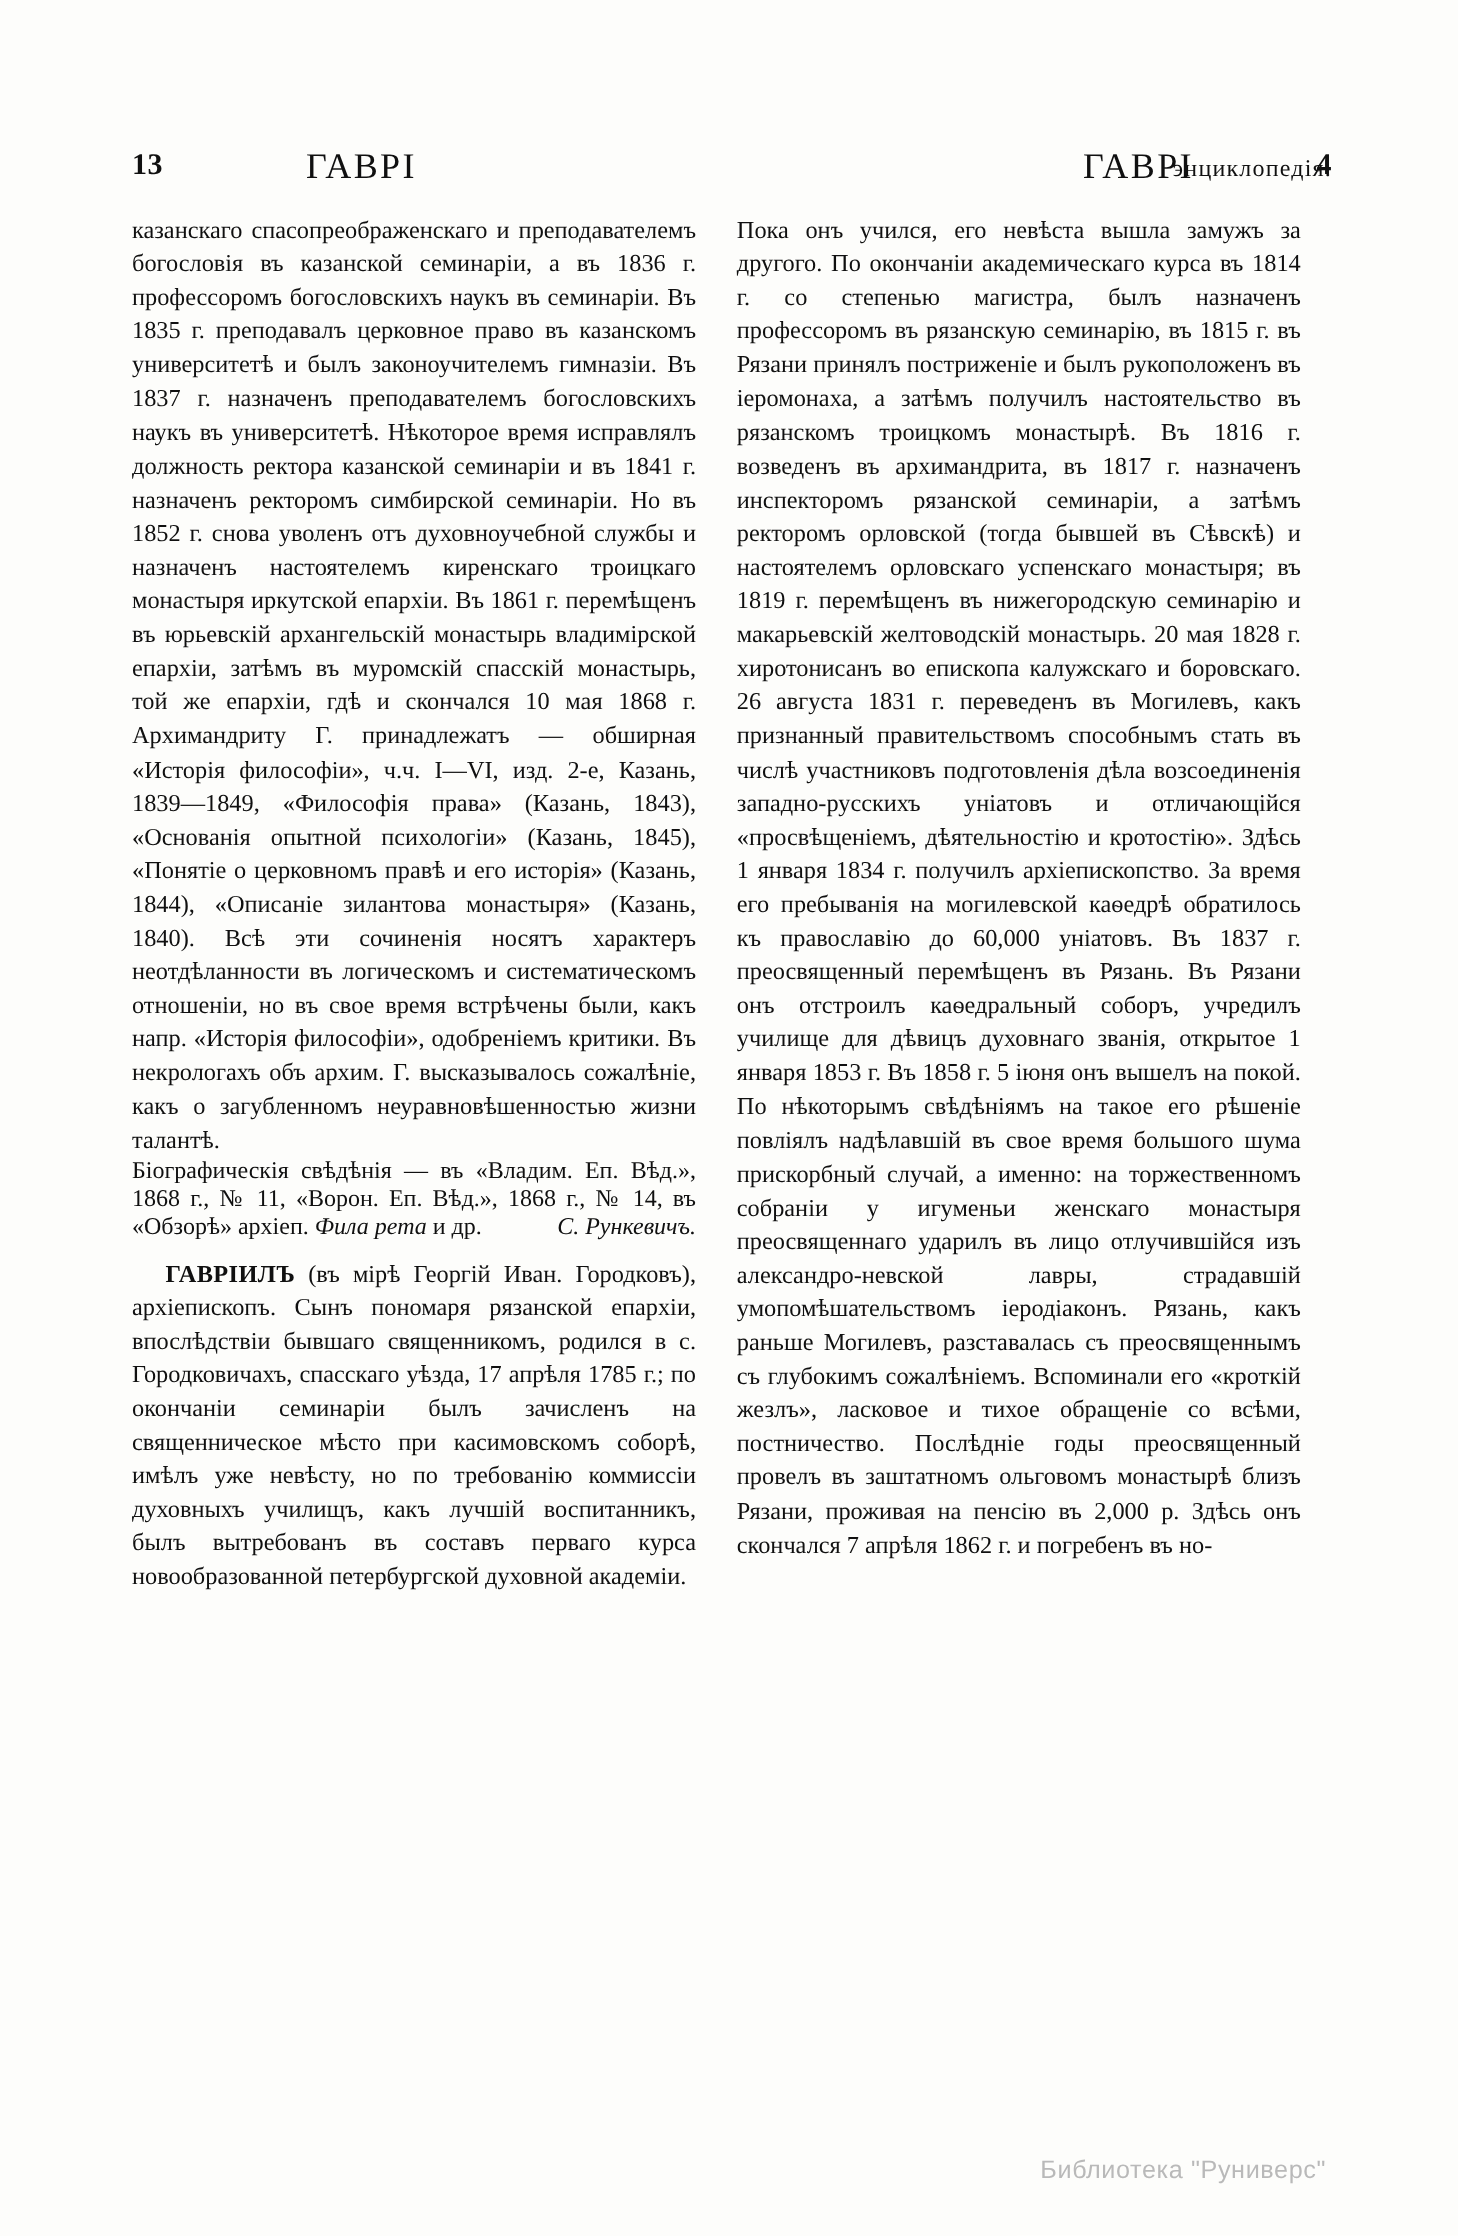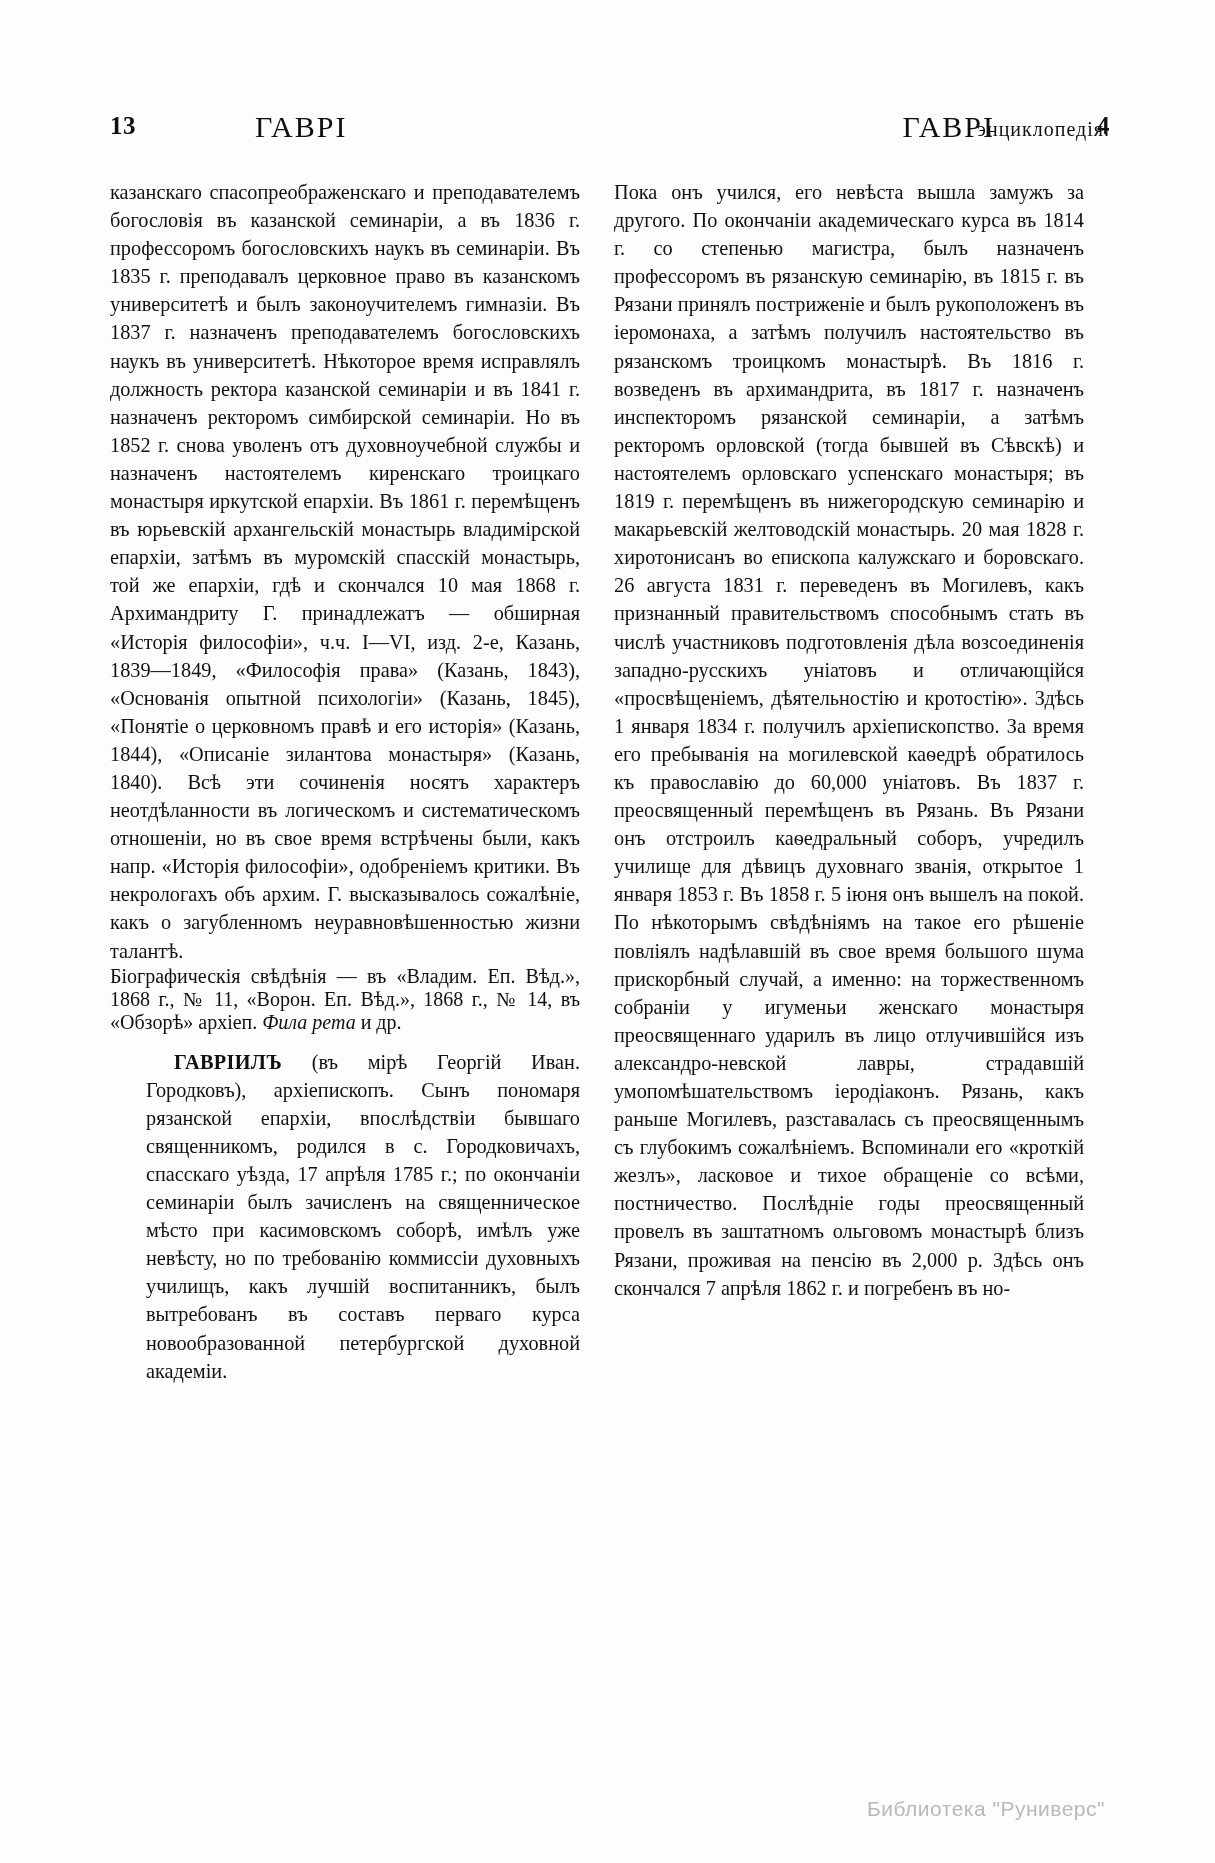--- a/index.html
+++ b/index.html
@@ -19,21 +19,21 @@
     position: absolute;
     left: 0; top: 0;
     width: 1215px;
     height: 1863px;
     background: #fdfdfb;
   }
   
   .running-head {
     position: absolute;
     left: 110px;
-    top: 112px;
+    top: 124px;
     width: 1000px;
     height: 40px;
   }
   .rh-folio-left {
     position: absolute;
     left: 0; top: 0;
     font-size: 25px;
     font-weight: bold;
     letter-spacing: 0.5px;
   }
@@ -81,21 +81,21 @@
     text-align: justify;
     text-justify: inter-word;
     hyphens: manual;
   }
   .col-left { left: 0; }
   .col-right { left: 504px; }
   .col p {
     margin: 0;
     text-align: justify;
   }
-  .col p.indent { text-indent: 28px; margin-left: 36px; }
+  .col p.indent { text-indent: 28px; }
   .entry-head {
     font-weight: bold;
     letter-spacing: 0.3px;
   }
   .biblio {
     font-size: 20px;
     line-height: 23px;
     margin-top: 6px;
     text-align: justify;
   }
@@ -133,20 +133,21 @@
     <span class="rh-word-right">ГАВРІ</span>
     <span class="rh-folio-right">4</span>
   </div>
 
   <div class="columns">
 
     <div class="col col-left">
       <p>казанскаго спасопреображенскаго и преподавателемъ богословія въ казанской семинаріи, а въ 1836 г. профессоромъ богословскихъ наукъ въ семинаріи. Въ 1835 г. преподавалъ церковное право въ казанскомъ университетѣ и былъ законоучителемъ гимназіи. Въ 1837 г. назначенъ преподавателемъ богословскихъ наукъ въ университетѣ. Нѣкоторое время исправлялъ должность ректора казанской семинаріи и въ 1841 г. назначенъ ректоромъ симбирской семинаріи. Но въ 1852 г. снова уволенъ отъ духовноучебной службы и назначенъ настоятелемъ киренскаго троицкаго монастыря иркутской епархіи. Въ 1861 г. перемѣщенъ въ юрьевскій архангельскій монастырь владимірской епархіи, затѣмъ въ муромскій спасскій монастырь, той же епархіи, гдѣ и скончался 10 мая 1868 г. Архимандриту Г. принадлежатъ — обширная «Исторія философіи», ч.ч. I—VI, изд. 2-е, Казань, 1839—1849, «Философія права» (Казань, 1843), «Основанія опытной психологіи» (Казань, 1845), «Понятіе о церковномъ правѣ и его исторія» (Казань, 1844), «Описаніе зилантова монастыря» (Казань, 1840). Всѣ эти сочиненія носятъ характеръ неотдѣланности въ логическомъ и систематическомъ отношеніи, но въ свое время встрѣчены были, какъ напр. «Исторія философіи», одобреніемъ критики. Въ некрологахъ объ архим. Г. высказывалось сожалѣніе, какъ о загубленномъ неуравновѣшенностью жизни талантѣ.</p>
       <p class="biblio">
         <span>Біографическія свѣдѣнія — въ «Владим. Еп. Вѣд.», 1868 г., № 11, «Ворон. Еп. Вѣд.», 1868 г., № 14, въ «Обзорѣ» архіеп. </span><span class="ital">Фила рета</span><span> и др.</span>
+        <span class="biblio-right sig">С. Рункевичъ.</span>
       </p>
       <div class="gap"></div>
       <p class="indent"><span class="entry-head">ГАВРІИЛЪ</span><span> (въ мірѣ Георгій Иван. Городковъ), архіепископъ. Сынъ пономаря рязанской епархіи, впослѣдствіи бывшаго священникомъ, родился в с. Городковичахъ, спасскаго уѣзда, 17 апрѣля 1785 г.; по окончаніи семинаріи былъ зачисленъ на священническое мѣсто при касимовскомъ соборѣ, имѣлъ уже невѣсту, но по требованію коммиссіи духовныхъ училищъ, какъ лучшій воспитанникъ, былъ вытребованъ въ составъ перваго курса новообразованной петербургской духовной академіи.</span></p>
     </div>
 
     <div class="col col-right">
       <p>Пока онъ учился, его невѣста вышла замужъ за другого. По окончаніи академическаго курса въ 1814 г. со степенью магистра, былъ назначенъ профессоромъ въ рязанскую семинарію, въ 1815 г. въ Рязани принялъ постриженіе и былъ рукоположенъ въ іеромонаха, а затѣмъ получилъ настоятельство въ рязанскомъ троицкомъ монастырѣ. Въ 1816 г. возведенъ въ архимандрита, въ 1817 г. назначенъ инспекторомъ рязанской семинаріи, а затѣмъ ректоромъ орловской (тогда бывшей въ Сѣвскѣ) и настоятелемъ орловскаго успенскаго монастыря; въ 1819 г. перемѣщенъ въ нижегородскую семинарію и макарьевскій желтоводскій монастырь. 20 мая 1828 г. хиротонисанъ во епископа калужскаго и боровскаго. 26 августа 1831 г. переведенъ въ Могилевъ, какъ признанный правительствомъ способнымъ стать въ числѣ участниковъ подготовленія дѣла возсоединенія западно-русскихъ уніатовъ и отличающійся «просвѣщеніемъ, дѣятельностію и кротостію». Здѣсь 1 января 1834 г. получилъ архіепископство. За время его пребыванія на могилевской каѳедрѣ обратилось къ православію до 60,000 уніатовъ. Въ 1837 г. преосвященный перемѣщенъ въ Рязань. Въ Рязани онъ отстроилъ каѳедральный соборъ, учредилъ училище для дѣвицъ духовнаго званія, открытое 1 января 1853 г. Въ 1858 г. 5 іюня онъ вышелъ на покой. По нѣкоторымъ свѣдѣніямъ на такое его рѣшеніе повліялъ надѣлавшій въ свое время большого шума прискорбный случай, а именно: на торжественномъ собраніи у игуменьи женскаго монастыря преосвященнаго ударилъ въ лицо отлучившійся изъ александро-невской лавры, страдавшій умопомѣшательствомъ іеродіаконъ. Рязань, какъ раньше Могилевъ, разставалась съ преосвященнымъ съ глубокимъ сожалѣніемъ. Вспоминали его «кроткій жезлъ», ласковое и тихое обращеніе со всѣми, постничество. Послѣдніе годы преосвященный провелъ въ заштатномъ ольговомъ монастырѣ близъ Рязани, проживая на пенсію въ 2,000 р. Здѣсь онъ скончался 7 апрѣля 1862 г. и погребенъ въ но-</p>
     </div>
 
   </div>

